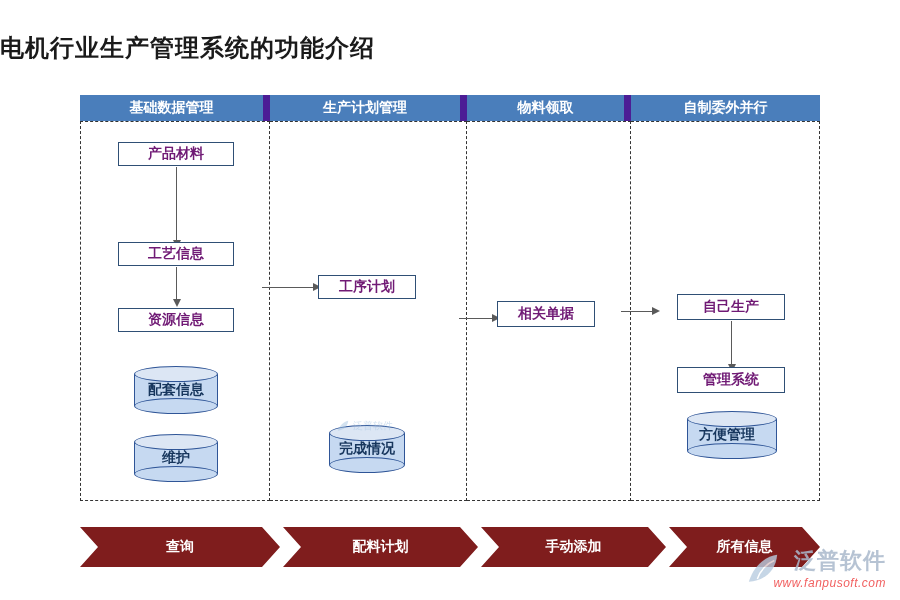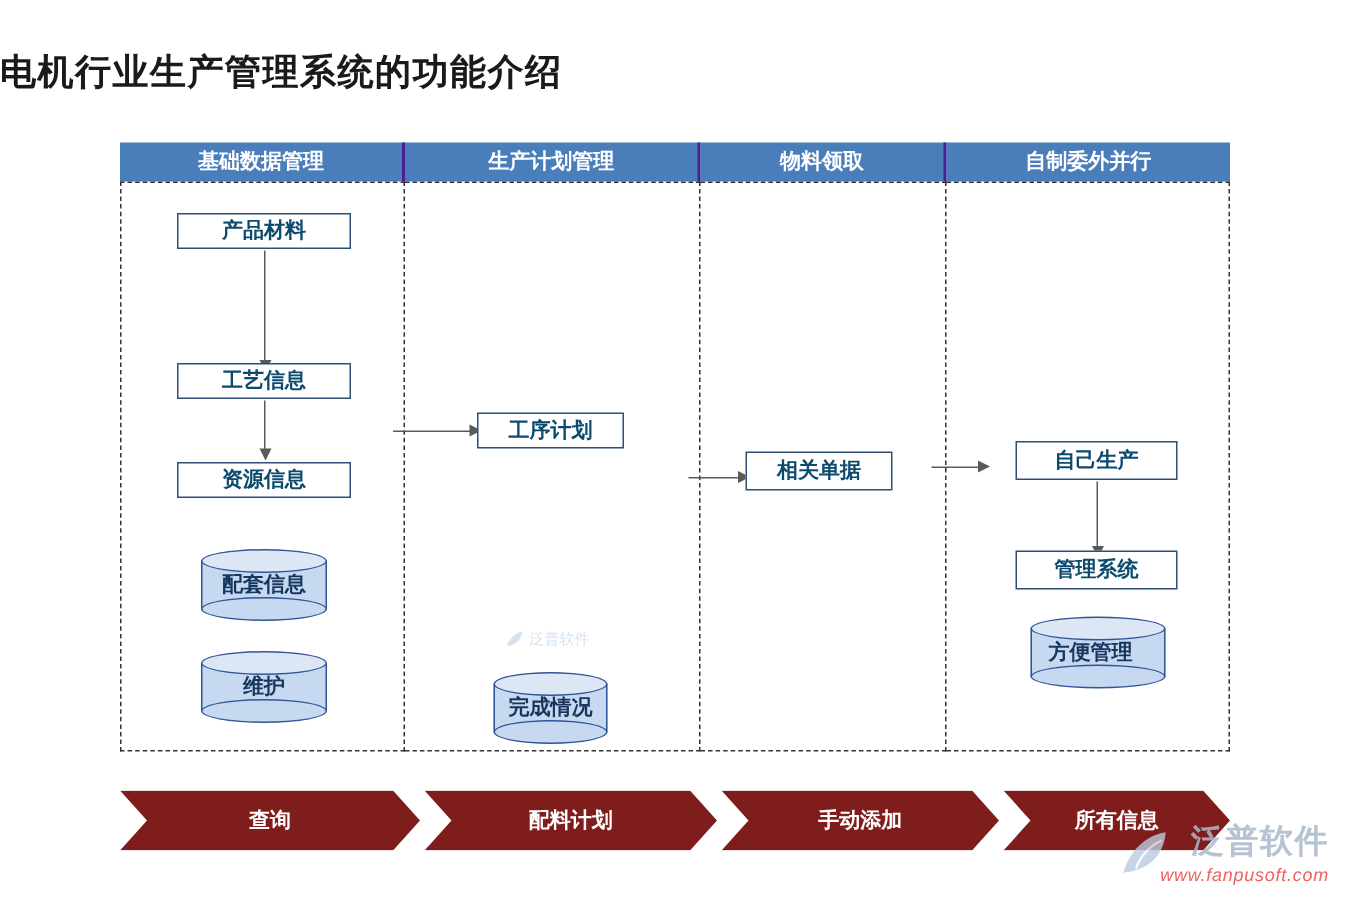--- a/index.html
+++ b/index.html
@@ -35,41 +35,41 @@
     position: absolute;
     top: 95px;
     height: 26px;
     background: #4a7ebb;
     color: #ffffff;
     font-size: 14px;
     font-weight: bold;
     display: flex;
     align-items: center;
     justify-content: center;
-    border-right: 2px solid #4c1d95;
+    border-right: 7px solid #4c1d95;
     box-sizing: border-box;
   }
   
   .col-panel {
     position: absolute;
     top: 121px;
     height: 380px;
     border: 1px dashed #333333;
     border-left-style: dashed;
     box-sizing: border-box;
   }
   .col-panel.mid {
     border-left: none;
   }
   
   .node-box {
     position: absolute;
     border: 1px solid #2f4f75;
     background: #ffffff;
-    color: #0c4a6e;
+    color: #701a75;
     font-size: 14px;
     font-weight: bold;
     display: flex;
     align-items: center;
     justify-content: center;
     box-sizing: border-box;
   }
   
   .cyl {
     position: absolute;
@@ -250,21 +250,21 @@
     <div class="cyl-body"></div>
     <div class="cyl-bottom"></div>
     <div class="cyl-top"></div>
     <div class="cyl-label">维护</div>
   </div>
 
   <div class="arrow-h" style="left:262px; top:287px; width:52px;"></div>
 
   <div class="node-box" style="left:318px; top:275px; width:98px; height:24px;">工序计划</div>
 
-  <div class="cyl" style="left:329px; top:448px; width:76px;text-align:right;">
+  <div class="cyl" style="left:329px; top:425px; width:76px;text-align:right;">
     <div class="cyl-body" style="width:76px;"></div>
     <div class="cyl-bottom" style="width:76px;"></div>
     <div class="cyl-top" style="width:76px;"></div>
     <div class="cyl-label" style="width:76px;">完成情况</div>
   </div>
 
   <div class="wm-center">
     <svg width="14" height="14" viewBox="0 0 24 24">
       <path d="M3 20 C8 8, 16 4, 21 3 C20 12, 14 19, 3 20 Z" fill="#9fc0e0"></path>
     </svg>

